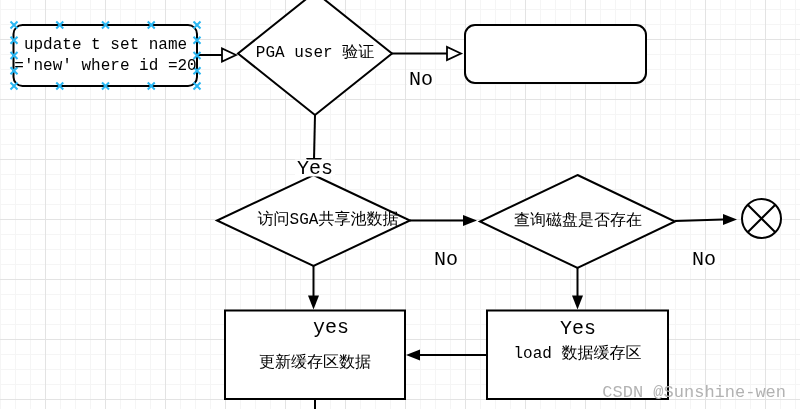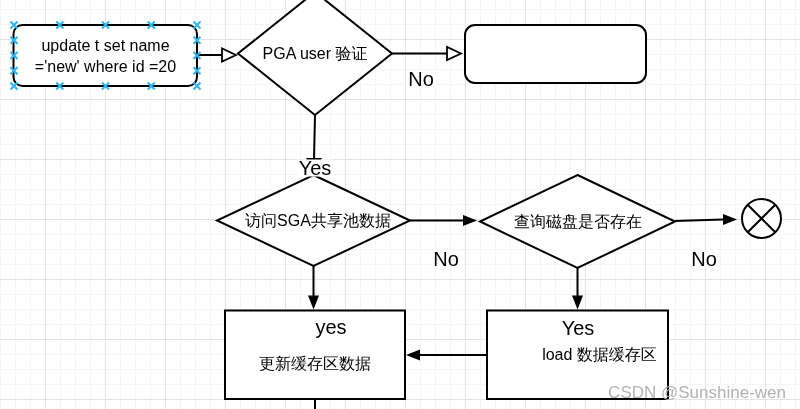--- a/index.html
+++ b/index.html
@@ -1,18 +1,18 @@
 <!DOCTYPE html>
 <html><head>
 <meta charset="utf-8">
 <style>
   html,body{margin:0;padding:0;background:#fff;}
   #canvas{
     position:relative;width:800px;height:409px;overflow:hidden;background:#ffffff;
-    font-family:Liberation Sans, sans-serif;color:#000;
+    font-family:Liberation Mono, monospace;color:#000;
     background-image:
       linear-gradient(to right,#e3e3e3 1px,transparent 1px),
       linear-gradient(to bottom,#e3e3e3 1px,transparent 1px),
       linear-gradient(to right,#f5f5f5 1px,transparent 1px),
       linear-gradient(to bottom,#f5f5f5 1px,transparent 1px);
     background-size:60px 60px,60px 60px,15px 15px,15px 15px;
     background-position:45px 0,0 39px,0 0,0 9px;
   }
   svg{position:absolute;left:0;top:0;}
   .shape{fill:#ffffff;stroke:#000000;stroke-width:2;}
@@ -121,27 +121,27 @@
   </svg>
 
   <div class="node-label" style="left:14px;top:25px;width:183px;height:61px;flex-direction:column;">
     <div>update t set name</div>
     <div>='new' where id =20</div>
   </div>
 
   <div class="node-label" style="left:238px;top:39px;width:154px;height:29px;">PGA user 验证</div>
 
 
-  <div class="node-label" style="left:218px;top:206px;width:200px;height:29px;">访问SGA共享池数据</div>
+  <div class="node-label" style="left:228px;top:206px;width:200px;height:29px;">访问SGA共享池数据</div>
 
   <div class="node-label" style="left:478px;top:207px;width:200px;height:29px;">查询磁盘是否存在</div>
 
   <div class="node-label" style="left:225px;top:310px;width:180px;height:106px;">更新缓存区数据</div>
 
-  <div class="node-label" style="left:509px;top:310px;width:181px;height:89px;">load 数据缓存区</div>
+  <div class="node-label" style="left:487px;top:310px;width:181px;height:89px;">load 数据缓存区</div>
 
   <div class="edge-label" style="left:421px;top:39px;">No</div>
   <div class="edge-label" style="left:315px;top:128px;">Yes</div>
   <div class="edge-label" style="left:446px;top:219px;">No</div>
   <div class="edge-label" style="left:704px;top:219px;">No</div>
   <div class="edge-label" style="left:331px;top:287px;">yes</div>
   <div class="edge-label" style="left:578px;top:288px;">Yes</div>
 
   <div class="wm" id="wm-csdn">CSDN @Sunshine-wen</div>
 

